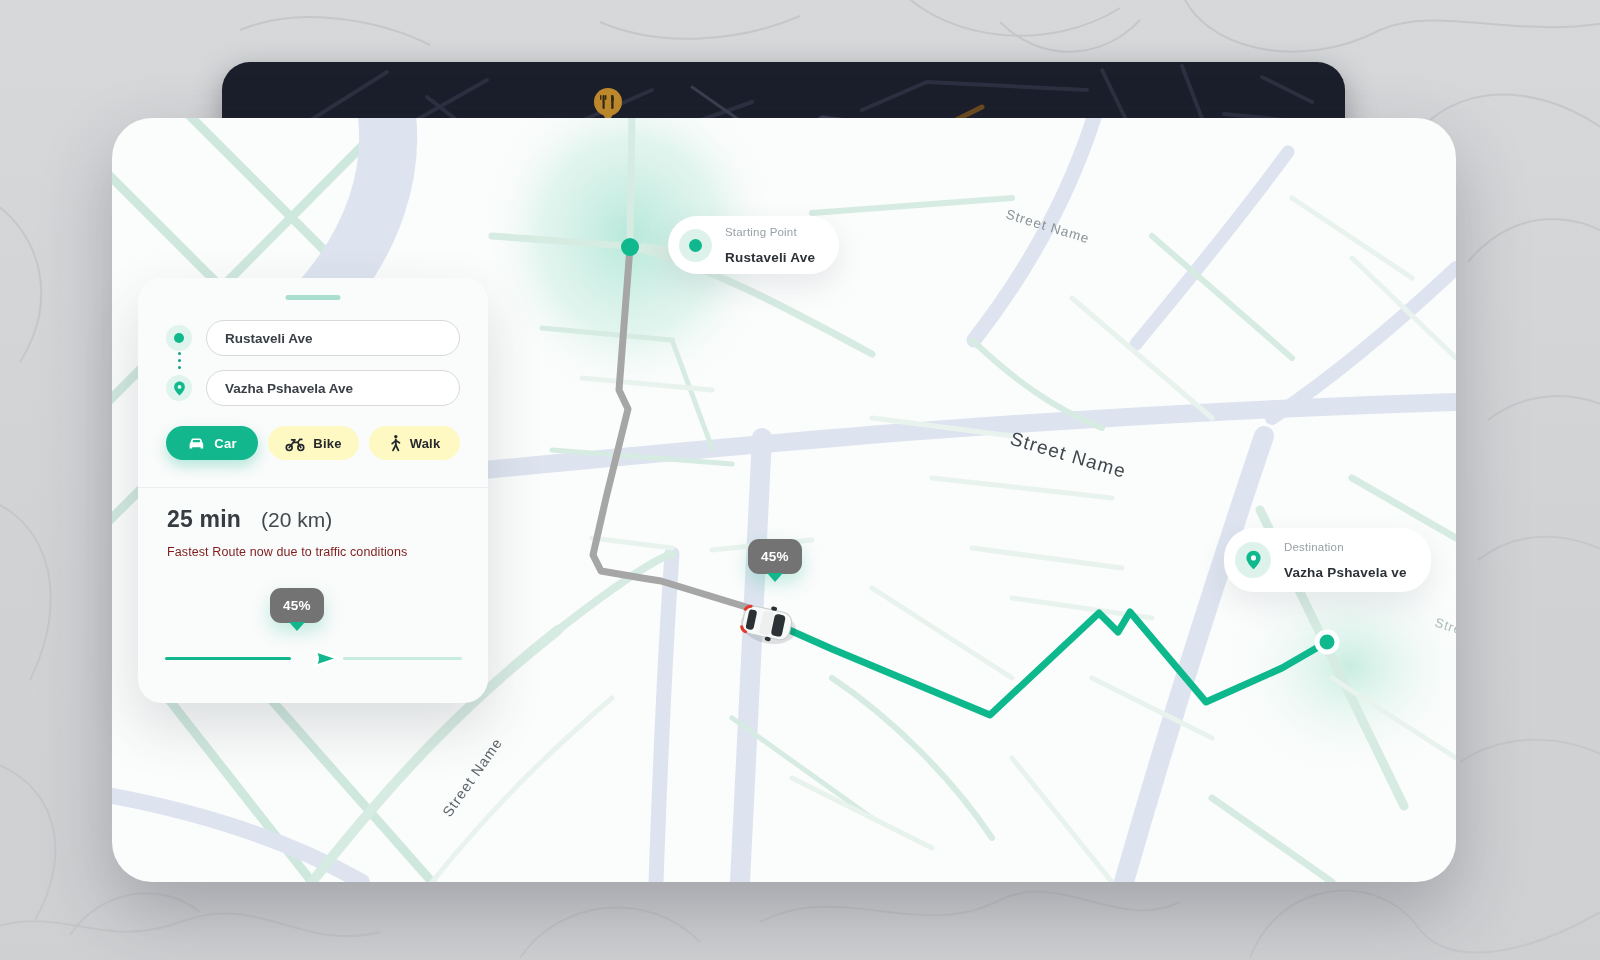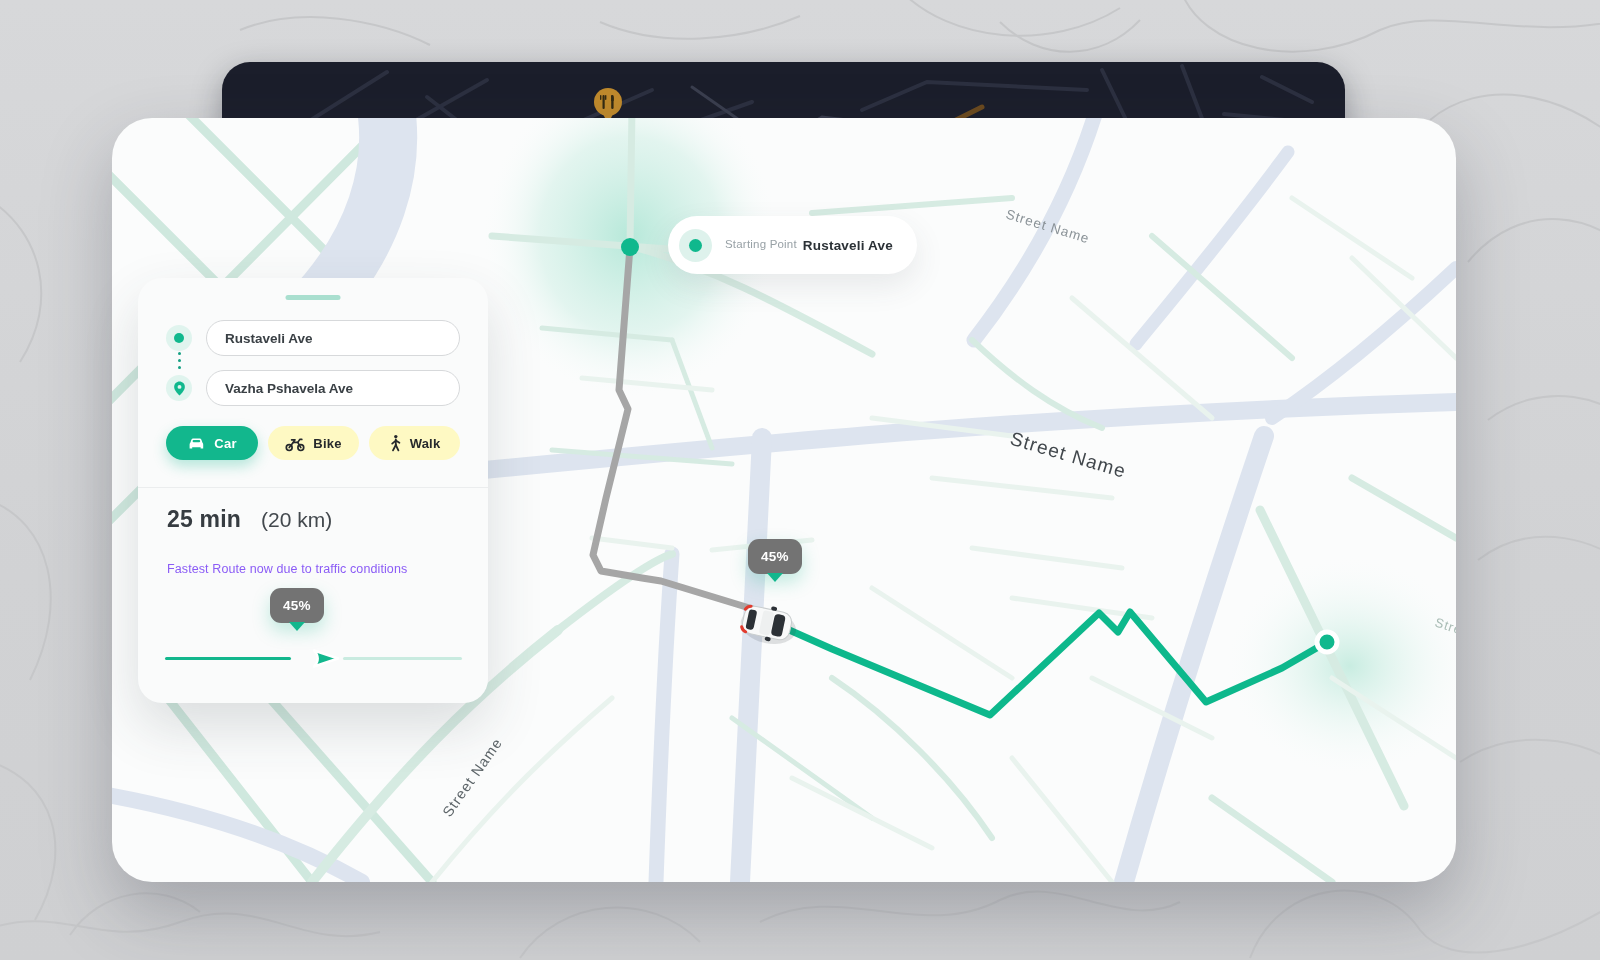--- a/index.html
+++ b/index.html
@@ -33,21 +33,21 @@
   .marker-card {
     position:absolute; display:flex; align-items:center; gap:13px;
     background:#fff; border-radius:30px; padding:0 24px 0 11px;
     box-shadow:0 12px 30px rgba(60,70,80,.10); cursor:pointer;
   }
   .marker-card .icon-circle {
     width:33px; height:33px; border-radius:50%;
     background:#def2ec; display:flex; align-items:center; justify-content:center; flex:0 0 auto;
   }
   .marker-card .dot { width:13px; height:13px; border-radius:50%; background:#10b88d; }
-  .marker-card .txt { display:flex; flex-direction:row; gap:6px; }
+  .marker-card .txt { display:flex; flex-direction:column; gap:12px; }
   .marker-title { font-size:11.5px; color:#98a1a6; letter-spacing:.2px; }
   .marker-name  { font-size:13.5px; font-weight:700; color:#2b3136; letter-spacing:.2px; }
   .start-label { left:556px; top:98px;  height:58px; }
   .dest-label  { left:1112px; top:410px; height:64px; }
 
   
   .bubble {
     position:absolute; background:#737373; color:#fff;
     font-size:13.5px; font-weight:700; letter-spacing:.3px;
     padding:10px 13px; border-radius:11px; text-align:center;
@@ -88,21 +88,21 @@
     font-size:13px; font-weight:700; cursor:pointer; letter-spacing:.2px;
   }
   .mode-active { background:#12b78d; color:#fff; width:92px; box-shadow:0 6px 14px rgba(18,183,141,.3); }
   .mode-idle   { background:#fef9c3; color:#26292c; flex:1; }
 
   .divider { position:absolute; left:0; right:0; top:209px; height:1px; background:#ebedee; }
 
   .eta-row { position:absolute; left:29px; top:228px; display:flex; align-items:baseline; gap:20px; }
   .eta  { font-size:23px; font-weight:700; color:#363c41; letter-spacing:.2px; }
   .dist { font-size:21px; font-weight:400; color:#43494e; }
-  .note { position:absolute; left:29px; top:284px; font-size:12.5px; color:#8b5cf6; letter-spacing:.1px; }
+  .note { position:absolute; left:29px; top:267px; font-size:12.5px; color:#7f1d1d; letter-spacing:.1px; }
 
   .panel-progress-bubble { left:132px; top:310px; }
   .progress { position:absolute; left:27px; top:370px; width:297px; height:20px; }
   .bar-done { position:absolute; left:0; top:8.5px; width:126px; height:3.5px; border-radius:2px; background:#12b78d; }
   .bar-rest { position:absolute; left:178px; right:0; top:8.5px; height:3.5px; border-radius:2px; background:#c9ebe0; }
   .bar-arrow { position:absolute; left:144px; top:0; }
 
   .svg-text { font-family:"Liberation Sans",sans-serif; }
 </style>
 </head>
@@ -274,20 +274,32 @@
   <div class="marker-card start-label">
     <span class="icon-circle">
         <span class="dot"></span>
       </span>
     <span class="txt">
       <span class="marker-title">Starting Point</span>
       <span class="marker-name">Rustaveli Ave</span>
     </span>
   </div>
 
+  <div class="marker-card dest-label">
+    <span class="icon-circle" style="width:36px;height:36px;">
+      <svg width="17" height="20" viewBox="0 0 24 28">
+          <path d="M12 1C6.5 1 2 5.5 2 11c0 7 10 16 10 16s10-9 10-16c0-5.5-4.5-10-10-10z" fill="#10b88d"></path>
+          <circle cx="12" cy="11" r="3.6" fill="#ffffff"></circle>
+        </svg>
+    </span>
+    <span class="txt">
+      <span class="marker-title">Destination</span>
+      <span class="marker-name">Vazha Pshavela ve</span>
+    </span>
+  </div>
 
   <div class="bubble map-progress-bubble">45%</div>
 </div>
 
 <div class="panel">
   <div class="handle"></div>
 
   <div class="input-row row-start">
     <span class="io-icon">
         <span class="dot"></span>

